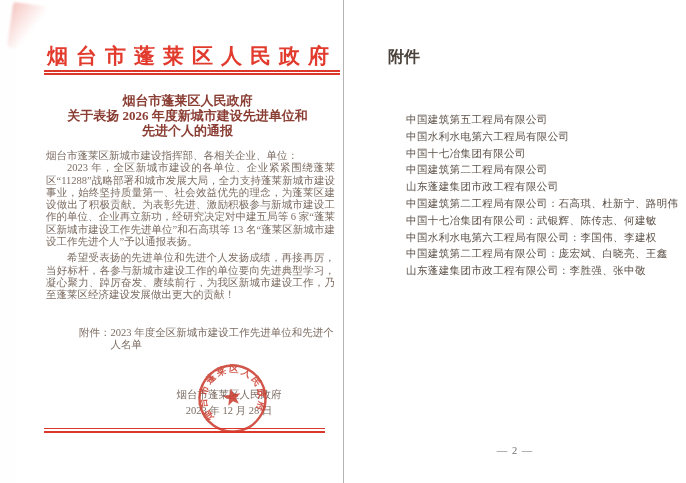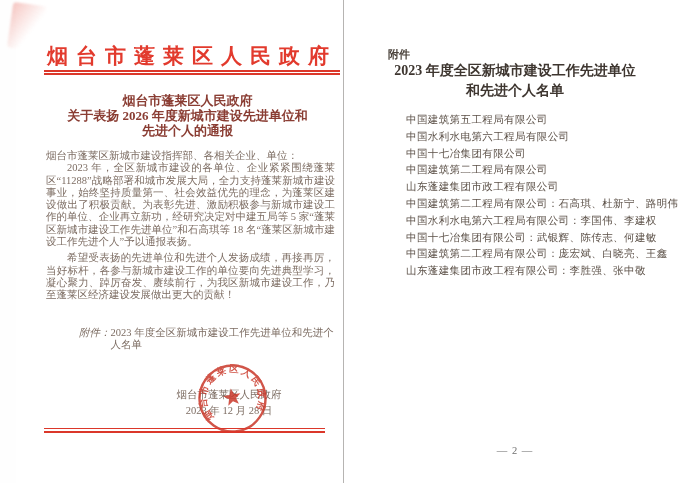--- a/index.html
+++ b/index.html
@@ -23,31 +23,31 @@
   .rule-top{left:28px;top:70px;width:296px;}
   .rule-bottom{left:28px;top:428px;width:281px;border-top-width:1px;}
   .doc-title{position:absolute;left:0;top:93px;width:343px;text-align:center;
     font-size:13px;font-weight:bold;line-height:15px;color:#8a3d33;}
   .doc-body{position:absolute;left:30px;top:150px;width:289px;
     font-size:10.5px;line-height:12.3px;color:#7d6d63;text-align:justify;}
   .doc-body p{margin:0;}
   .doc-body p.indent{text-indent:2em;}
   .doc-body p.p2{margin-top:4px;}
   .attachment{margin-top:25px;margin-left:33px;display:flex;}
-  .attachment .att-label{white-space:nowrap;font-style:italic;}
+  .attachment .att-label{white-space:nowrap;}
   .attachment .att-text{width:229px;text-align:left;}
   .signature{position:absolute;left:118px;top:387px;width:190px;text-align:center;
     font-size:10.5px;line-height:15.5px;color:#7d6d63;}
   .seal{position:absolute;left:181px;top:363px;width:71px;height:71px;
     transform:rotate(-10deg);opacity:0.85;}
   .seal text{fill:#c9382a;font-size:9.5px;letter-spacing:2px;
     font-family:"Liberation Serif","DejaVu Serif",serif;font-weight:bold;}
 
   
-  .att-label-r{position:absolute;left:44px;top:47px;font-size:11px;font-weight:bold;color:#4a423b;}
+  .att-label-r{position:absolute;left:44px;top:47px;font-size:16px;font-weight:bold;color:#4a423b;}
   .r-title{position:absolute;left:0;top:61px;width:342px;text-align:center;
     font-size:14px;font-weight:bold;line-height:20px;color:#3e3630;}
   .r-list{position:absolute;left:62px;top:112px;width:268px;font-size:10.5px;line-height:16.8px;}
   .r-heading{font-family:"Liberation Sans","DejaVu Sans",sans-serif;
     font-weight:bold;color:#3a342d;letter-spacing:0.3px;}
   .r-item{color:#5c5148;letter-spacing:0.4px;white-space:nowrap;}
   .page-number{position:absolute;left:0;top:445px;width:342px;text-align:center;
     font-size:10.5px;color:#6f6f6f;letter-spacing:1px;}
 </style>
 </head>
@@ -62,21 +62,21 @@
     <div class="rule rule-top"></div>
 
     <div class="doc-title">
       <div>烟台市蓬莱区人民政府</div>
       <div>关于表扬 2026 年度新城市建设先进单位和</div>
       <div>先进个人的通报</div>
     </div>
 
     <div class="doc-body">
       <p class="salutation">烟台市蓬莱区新城市建设指挥部、各相关企业、单位：</p>
-      <p class="indent">2023 年，全区新城市建设的各单位、企业紧紧围绕蓬莱区“11288”战略部署和城市发展大局，全力支持蓬莱新城市建设事业，始终坚持质量第一、社会效益优先的理念，为蓬莱区建设做出了积极贡献。为表彰先进、激励积极参与新城市建设工作的单位、企业再立新功，经研究决定对中建五局等 5 家“蓬莱区新城市建设工作先进单位”和石高琪等 18 名“蓬莱区新城市建设工作先进个人”予以通报表扬。</p>
+      <p class="indent">2023 年，全区新城市建设的各单位、企业紧紧围绕蓬莱区“11288”战略部署和城市发展大局，全力支持蓬莱新城市建设事业，始终坚持质量第一、社会效益优先的理念，为蓬莱区建设做出了积极贡献。为表彰先进、激励积极参与新城市建设工作的单位、企业再立新功，经研究决定对中建五局等 6 家“蓬莱区新城市建设工作先进单位”和石高琪等 13 名“蓬莱区新城市建设工作先进个人”予以通报表扬。</p>
       <p class="indent p2">希望受表扬的先进单位和先进个人发扬成绩，再接再厉，当好标杆，各参与新城市建设工作的单位要向先进典型学习，凝心聚力、踔厉奋发、赓续前行，为我区新城市建设工作，乃至蓬莱区经济建设发展做出更大的贡献！</p>
       <div class="attachment">
         <span class="att-label">附件：</span>
         <span class="att-text">2023 年度全区新城市建设工作先进单位和先进个人名单</span>
       </div>
     </div>
 
     <div class="signature">
       <div>烟台市蓬莱区人民政府</div>
       <div>2023 年 12 月 28 日</div>
@@ -90,34 +90,30 @@
     </svg>
 
     <div class="rule rule-bottom"></div>
   </div>
 
   <div class="divider"></div>
 
   <div class="page page-right">
     <div class="att-label-r">附件</div>
 
-    <div class="r-title">
-      <div>2023 年度全区新城市建设工作先进单位</div>
-      <div>和先进个人名单</div>
-    </div>
 
     <div class="r-list">
       <div class="r-item">中国建筑第五工程局有限公司</div>
       <div class="r-item">中国水利水电第六工程局有限公司</div>
       <div class="r-item">中国十七冶集团有限公司</div>
       <div class="r-item">中国建筑第二工程局有限公司</div>
       <div class="r-item">山东蓬建集团市政工程有限公司</div>
       <div class="r-item">中国建筑第二工程局有限公司：石高琪、杜新宁、路明伟</div>
+      <div class="r-item">中国十七冶集团有限公司：武银辉、陈传志、何建敏</div>
       <div class="r-item">中国水利水电第六工程局有限公司：李国伟、李建权</div>
-      <div class="r-item">中国十七冶集团有限公司：武银辉、陈传志、何建敏</div>
       <div class="r-item">中国建筑第二工程局有限公司：庞宏斌、白晓亮、王鑫</div>
       <div class="r-item">山东蓬建集团市政工程有限公司：李胜强、张中敬</div>
     </div>
 
     <div class="page-number">— 2 —</div>
   </div>
 
 </div>
 
 </body></html>

